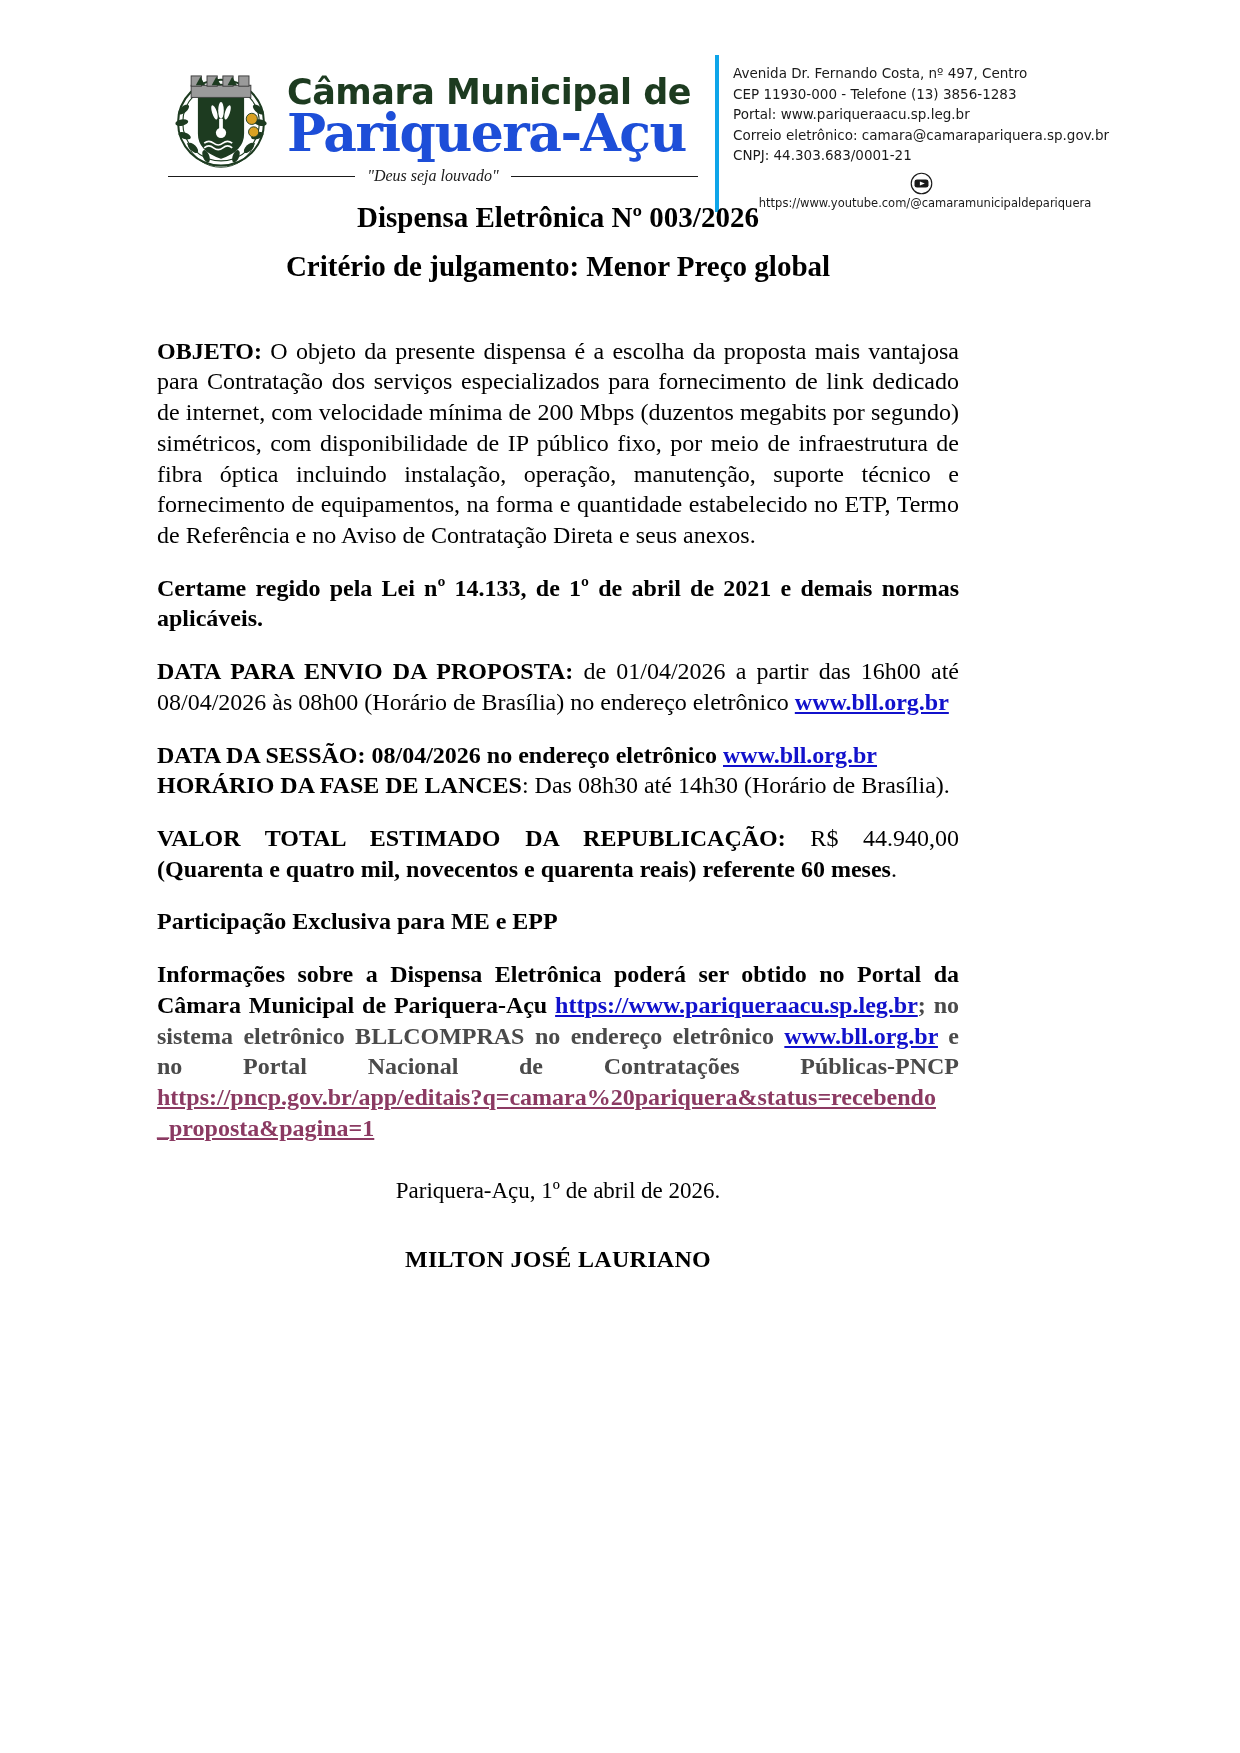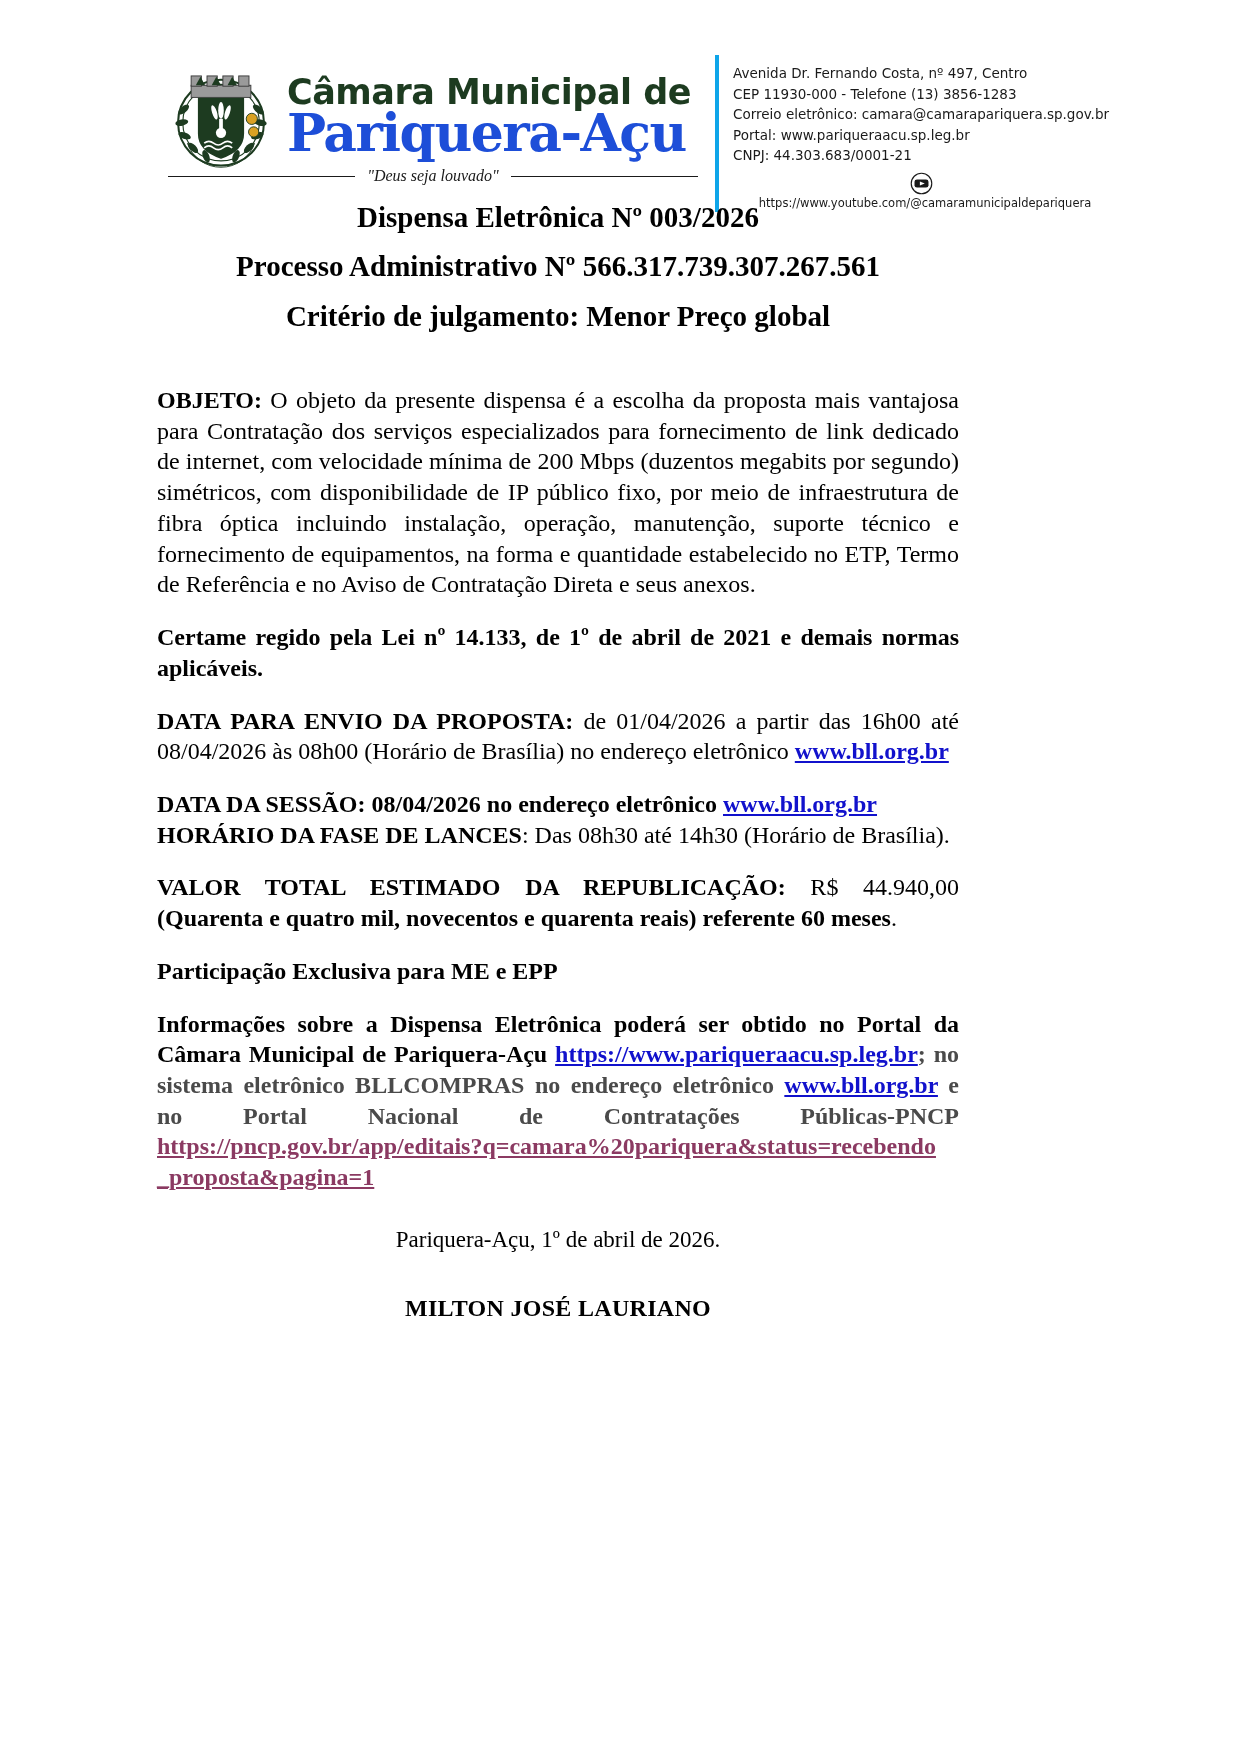--- a/index.html
+++ b/index.html
@@ -247,22 +247,22 @@
 
       <div class="brand-text">
         <div class="brand-line1">Câmara Municipal de</div>
         <div class="brand-line2">Pariquera-Açu</div>
       </div>
     </div>
 
     <div class="contact">
       <div>Avenida Dr. Fernando Costa, nº 497, Centro</div>
       <div>CEP 11930-000 - Telefone (13) 3856-1283</div>
+      <div>Portal: www.pariqueraacu.sp.leg.br</div>
       <div>Correio eletrônico: camara@camarapariquera.sp.gov.br</div>
-      <div>Portal: www.pariqueraacu.sp.leg.br</div>
       <div>CNPJ: 44.303.683/0001-21</div>
       <div class="yt-row">
         <svg class="yt-icon" viewBox="0 0 28 28">
           <circle cx="14" cy="14" r="12.5" fill="none" stroke="#1a1a1a" stroke-width="1.4"></circle>
           <rect x="5.5" y="9" width="17" height="10" rx="3" fill="#1a1a1a"></rect>
           <polygon points="12,11.5 18,14 12,16.5" fill="#ffffff"></polygon>
         </svg>
         <span class="yt-url">https://www.youtube.com/@camaramunicipaldepariquera</span>
       </div>
     </div>
@@ -270,21 +270,20 @@
 
   <div class="motto-row">
     <span class="rule"></span>
     <span class="motto">"Deus seja louvado"</span>
     <span class="rule"></span>
   </div>
 
   <div class="content">
 
     <h2 class="doc-sub">Dispensa Eletrônica Nº 003/2026</h2>
-    <h2 class="doc-sub">Processo Administrativo Nº 566.317.739.307.267.561</h2>
     <h2 class="doc-sub">Critério de julgamento: Menor Preço global</h2>
 
     <p class="para first-para">
       <span class="b">OBJETO:</span><span> O objeto da presente dispensa é a escolha da proposta mais vantajosa para Contratação dos serviços especializados para fornecimento de link dedicado de internet, com velocidade mínima de 200 Mbps (duzentos megabits por segundo) simétricos, com disponibilidade de IP público fixo, por meio de infraestrutura de fibra óptica incluindo instalação, operação, manutenção, suporte técnico e fornecimento de equipamentos, na forma e quantidade estabelecido no ETP, Termo de Referência e no Aviso de Contratação Direta e seus anexos.</span>
     </p>
 
     <p class="para b">Certame regido pela Lei nº 14.133, de 1º de abril de 2021 e demais normas aplicáveis.</p>
 
     <p class="para">
       <span class="b">DATA PARA ENVIO DA PROPOSTA:</span><span> de 01/04/2026 a partir das 16h00 até 08/04/2026 às 08h00 (Horário de Brasília) no endereço eletrônico </span><span class="link">www.bll.org.br</span>

